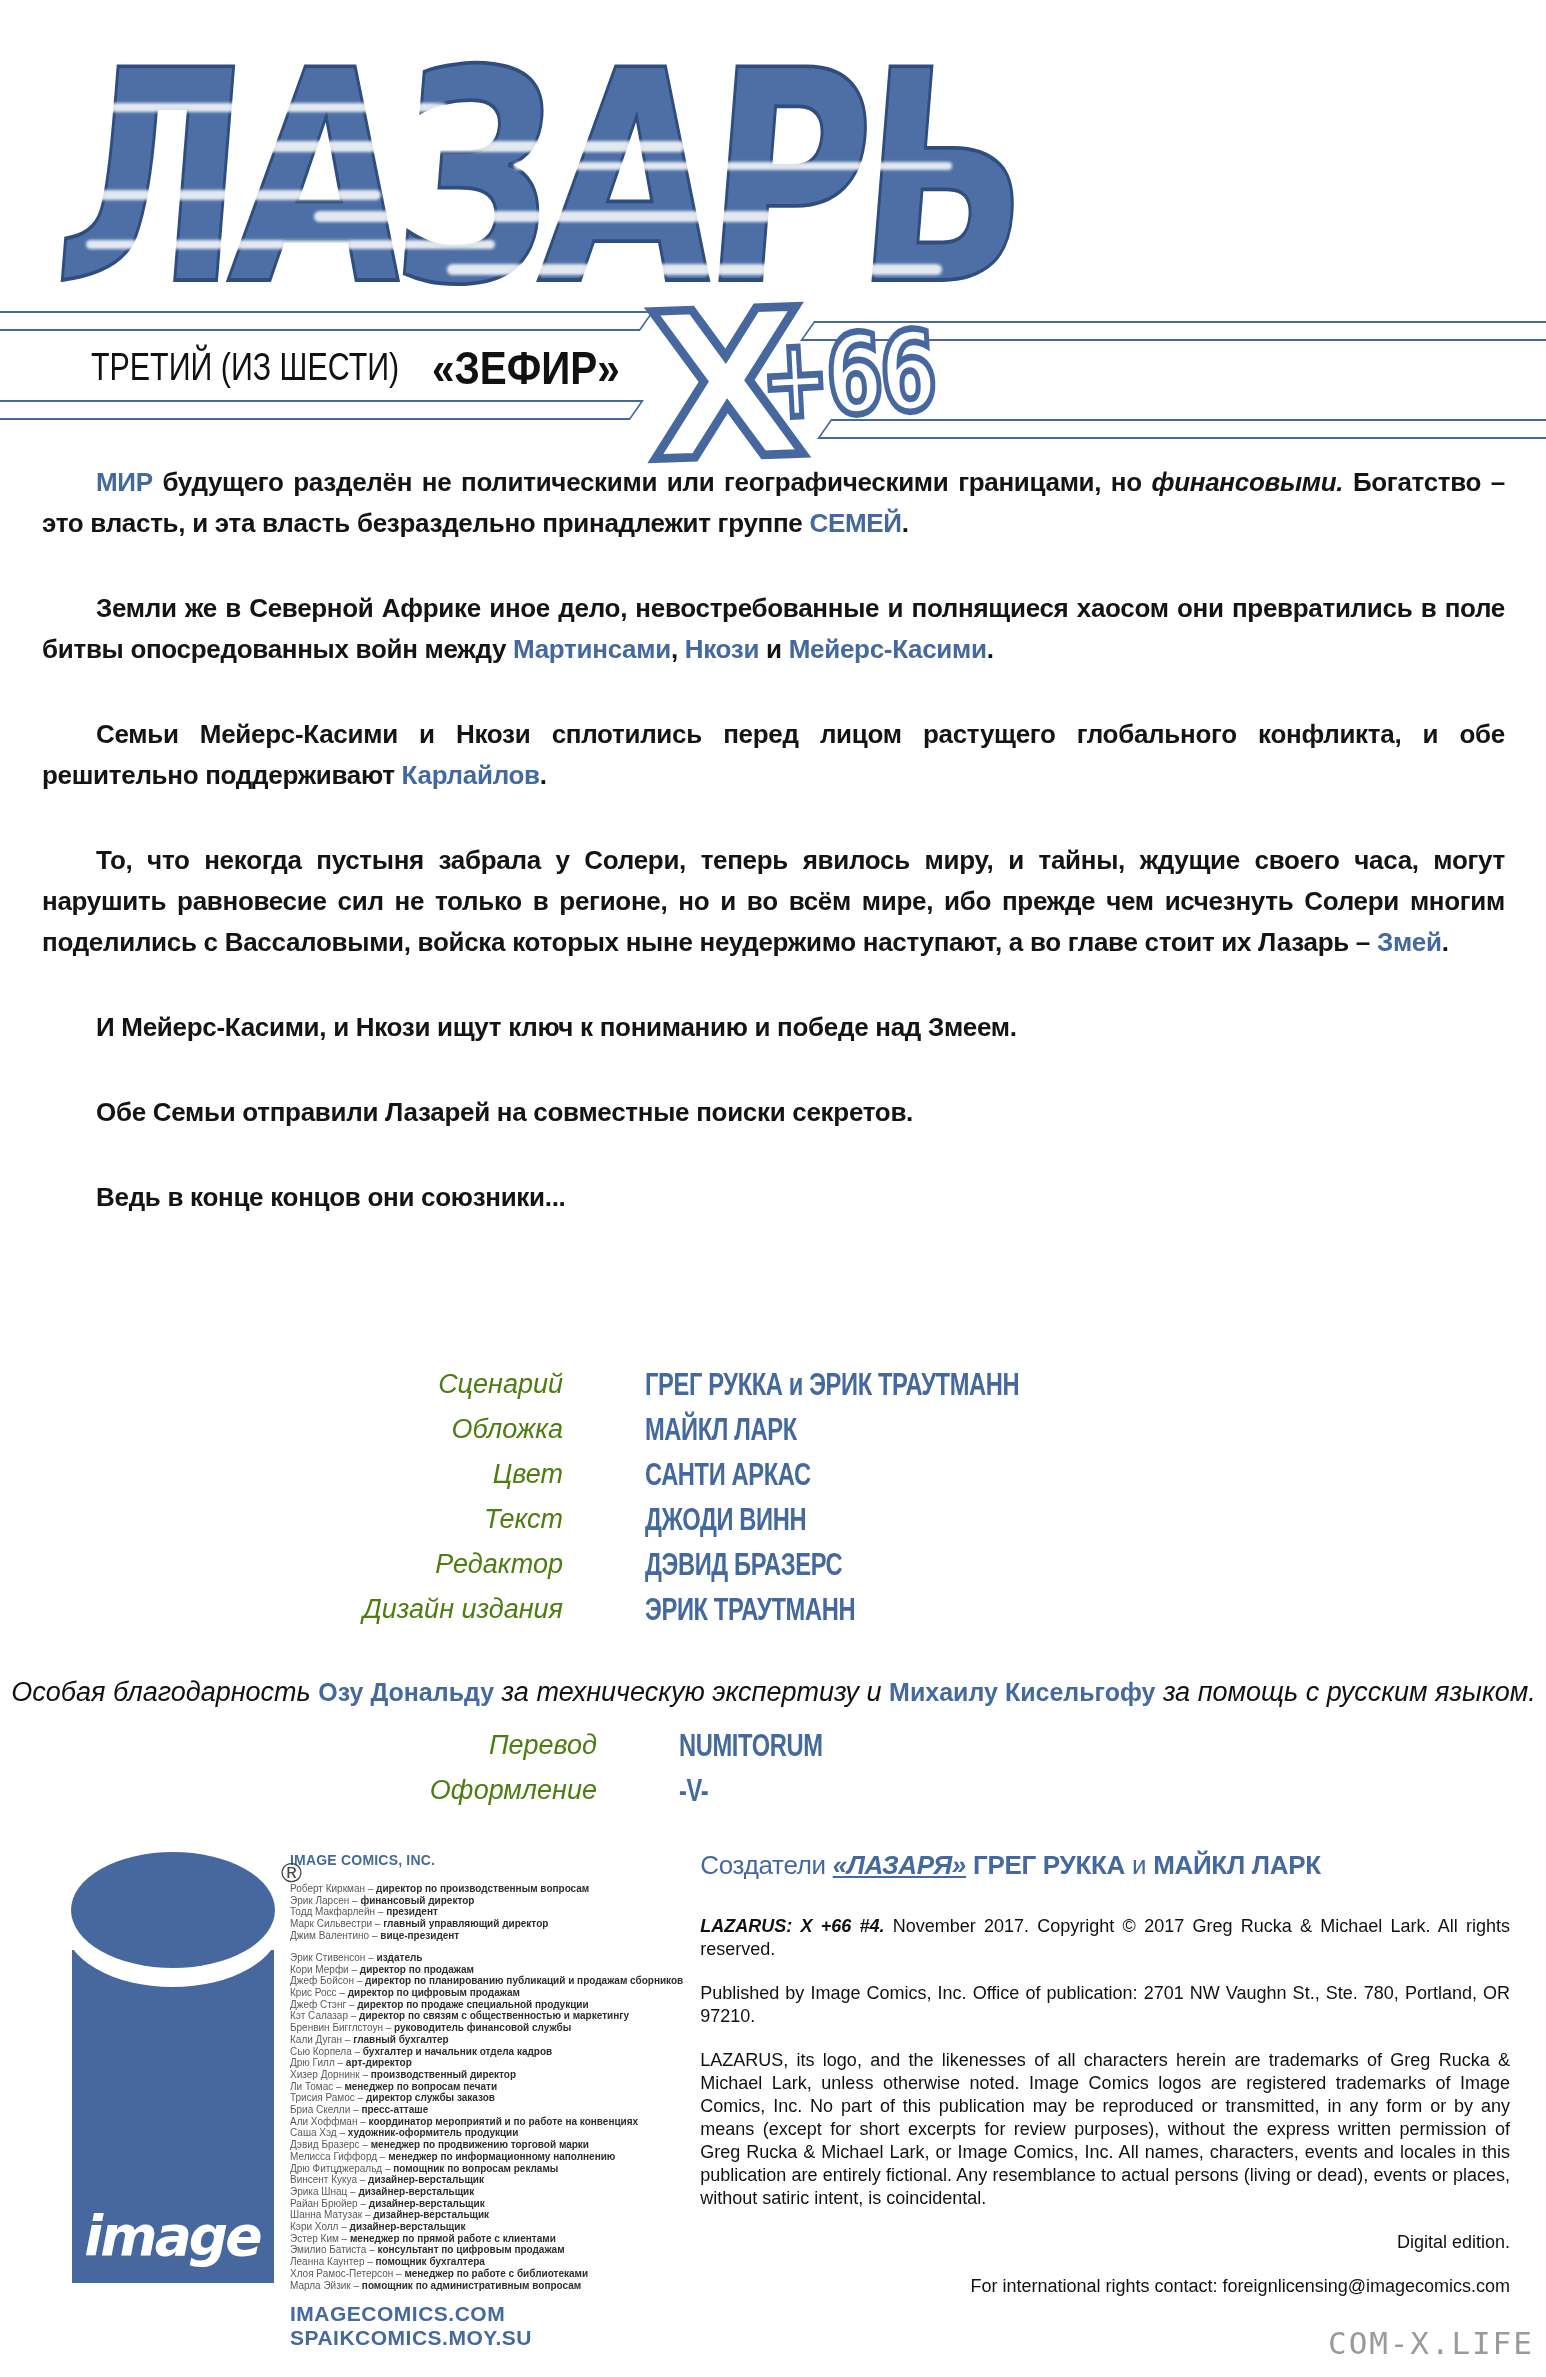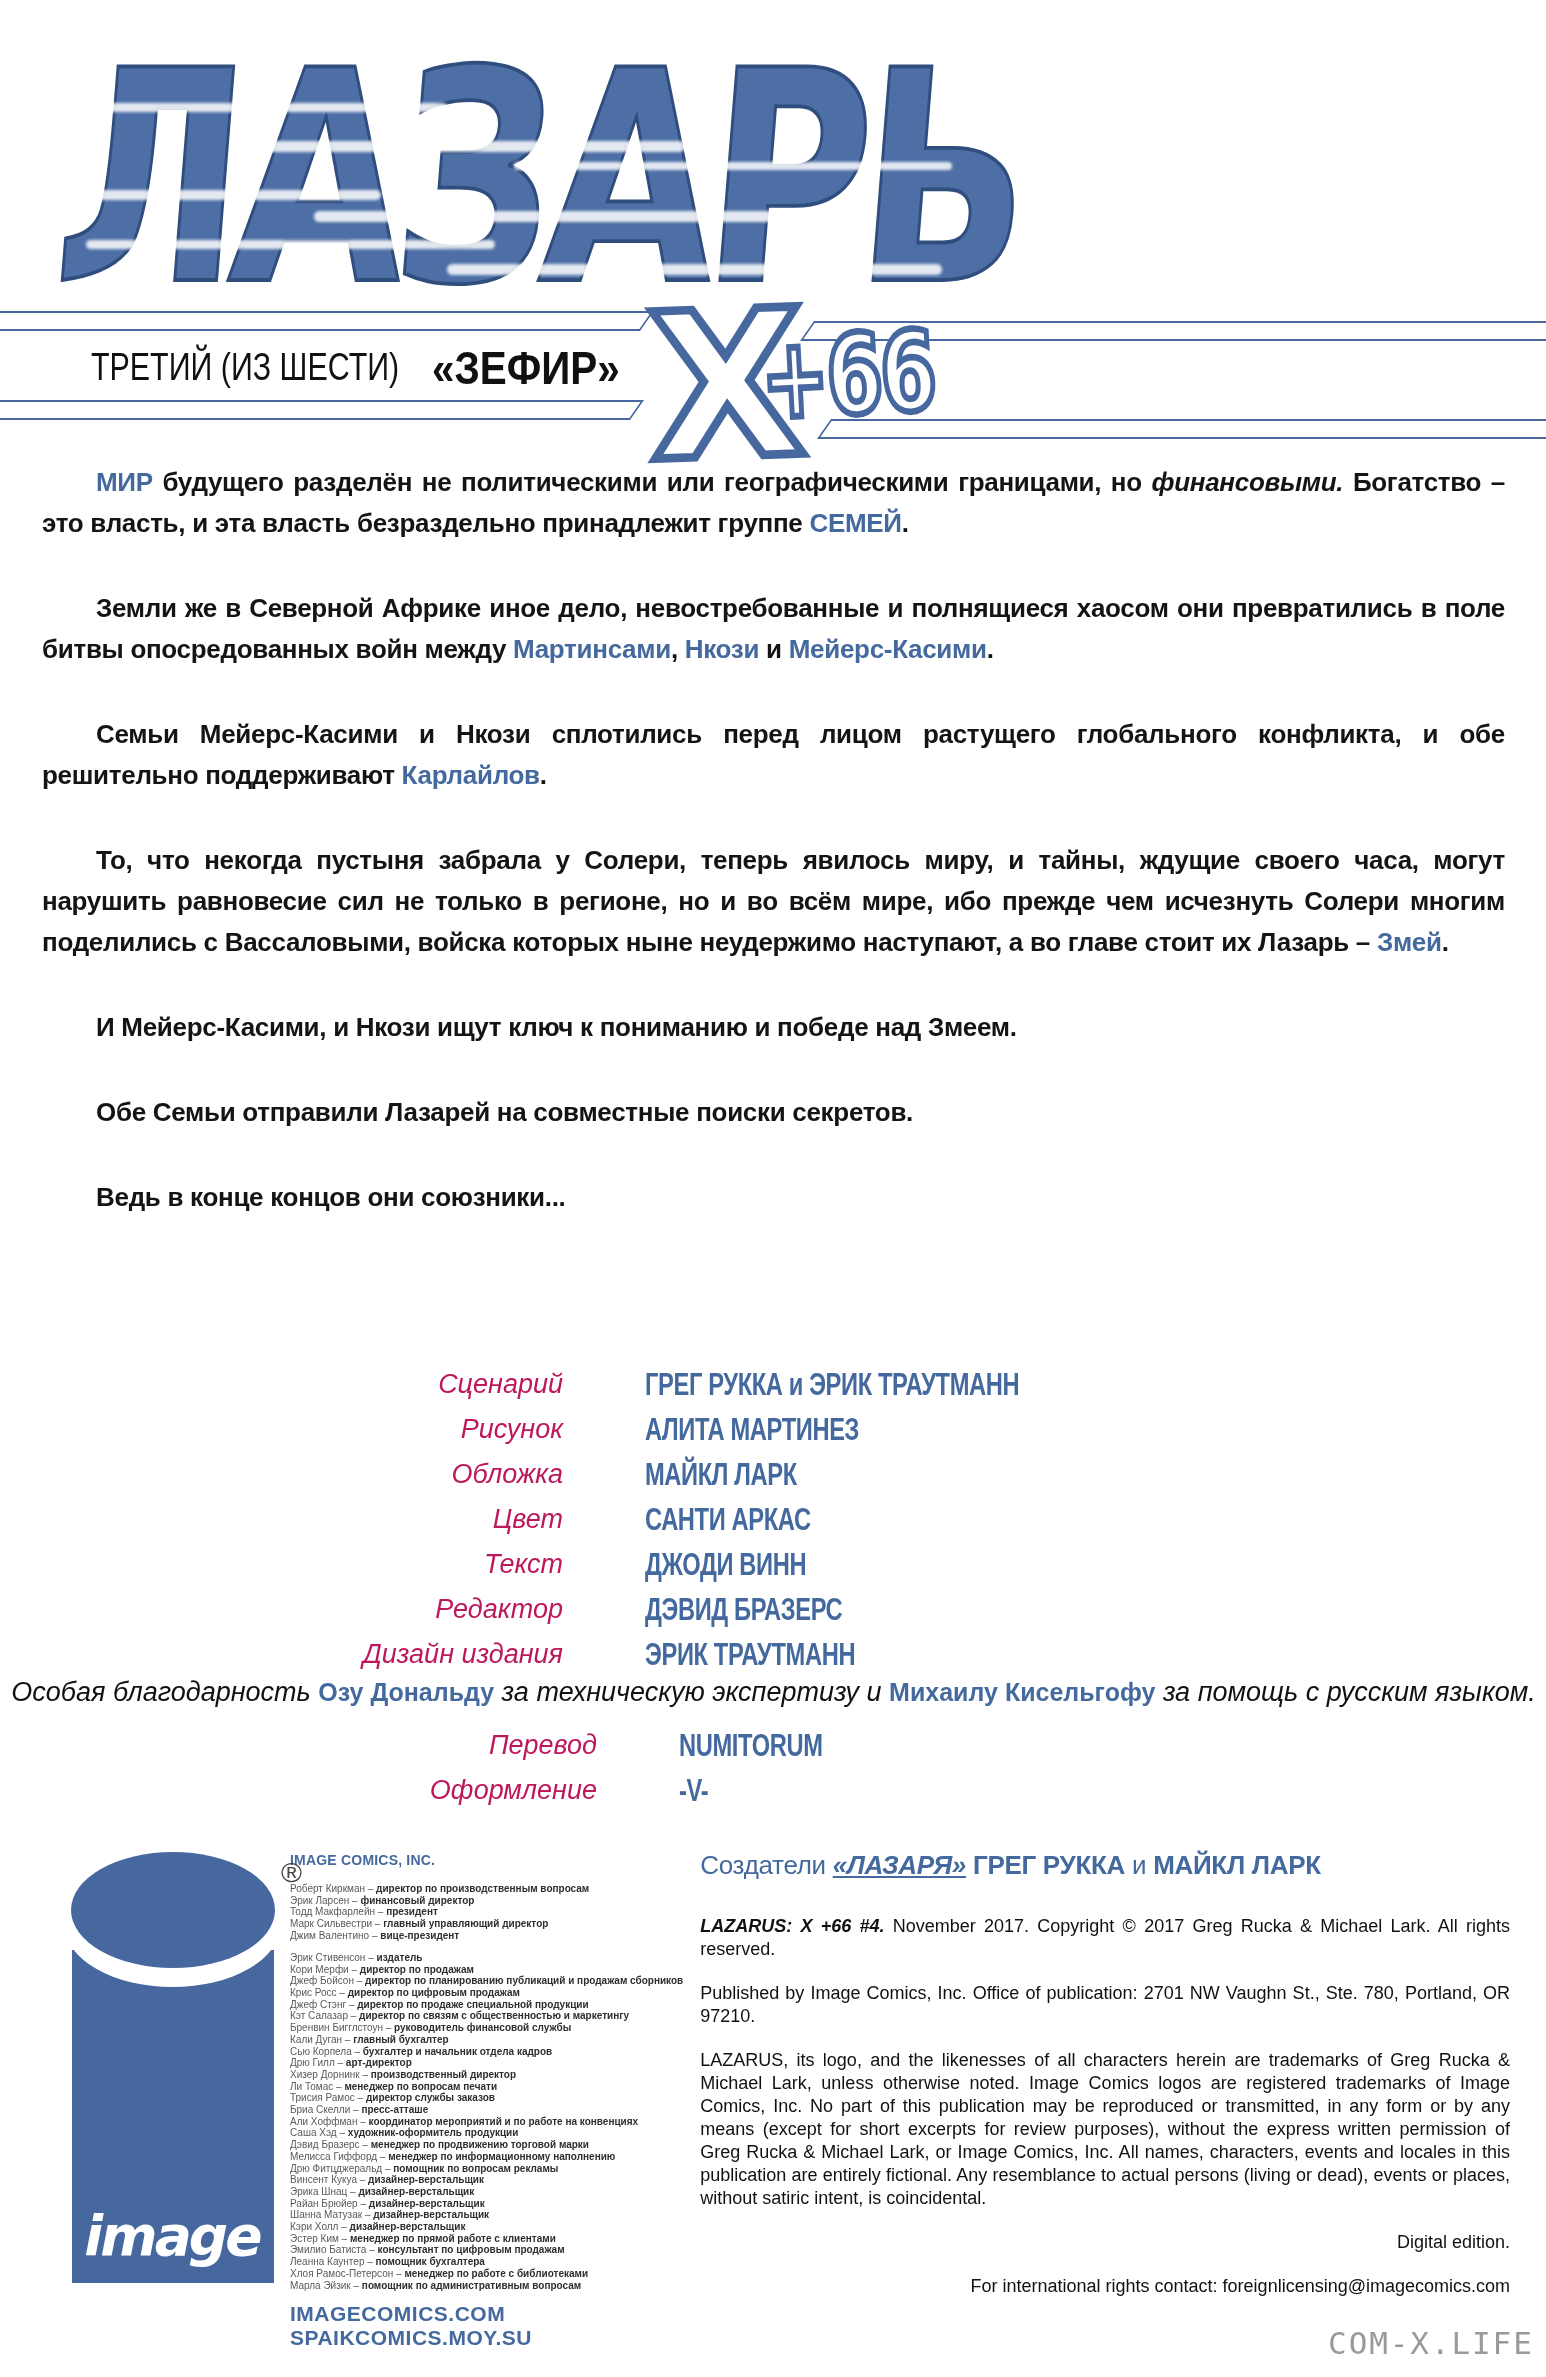--- a/index.html
+++ b/index.html
@@ -51,21 +51,21 @@
   .intro{position:absolute;left:42px;top:462px;width:1463px;}
   .intro p{margin:0 0 44px 0;font-size:26px;font-weight:bold;line-height:41px;
       text-align:justify;text-indent:54px;letter-spacing:-0.3px;color:#141414;}
   .seg.blue{color:#44699e;}
   .seg.italic{font-style:italic;}
 
   
   .credits{position:absolute;left:0;top:1362px;width:1547px;}
   .credits2{position:absolute;left:16px;top:1723px;width:1454px;margin-left:18px;}
   .credit-row{display:flex;align-items:center;height:45px;}
-  .credit-label{width:563px;text-align:right;font-style:italic;font-size:27px;color:#be185d;
+  .credit-label{width:563px;text-align:right;font-style:italic;font-size:27px;color:#4d7c0f;
       flex:0 0 auto;}
   .credit-name{margin-left:82px;font-size:32px;font-weight:bold;color:#44699e;
       letter-spacing:-0.5px;white-space:nowrap;transform:scaleX(0.74);transform-origin:left center;}
 
   .thanks{position:absolute;left:0;top:1677px;width:1547px;text-align:center;font-size:27px;}
   .thanks .seg.it{font-style:italic;color:#111;}
   .thanks .seg.blue-name{color:#44699e;font-weight:bold;font-size:25px;}
 
   
   .footer{position:absolute;left:71px;top:1850px;width:1439px;display:flex;}
@@ -135,24 +135,20 @@
     <p><span class="seg plain">То, что некогда пустыня забрала у Солери, теперь явилось миру, и тайны, ждущие своего часа, могут нарушить равновесие сил не только в регионе, но и во всём мире, ибо прежде чем исчезнуть Солери многим поделились с Вассаловыми, войска которых ныне неудержимо наступают, а во главе стоит их Лазарь – </span><span class="seg blue">Змей</span><span class="seg plain">.</span></p>
     <p><span class="seg plain">И Мейерс-Касими, и Нкози ищут ключ к пониманию и победе над Змеем.</span></p>
     <p><span class="seg plain">Обе Семьи отправили Лазарей на совместные поиски секретов.</span></p>
     <p><span class="seg plain">Ведь в конце концов они союзники...</span></p>
   </div>
 
   <div class="credits">
       <div class="credit-row">
         <div class="credit-label">Сценарий</div>
         <div class="credit-name">ГРЕГ РУККА и ЭРИК ТРАУТМАНН</div>
-      </div>
-      <div class="credit-row">
-        <div class="credit-label">Рисунок</div>
-        <div class="credit-name">АЛИТА МАРТИНЕЗ</div>
       </div>
       <div class="credit-row">
         <div class="credit-label">Обложка</div>
         <div class="credit-name">МАЙКЛ ЛАРК</div>
       </div>
       <div class="credit-row">
         <div class="credit-label">Цвет</div>
         <div class="credit-name">САНТИ АРКАС</div>
       </div>
       <div class="credit-row">

